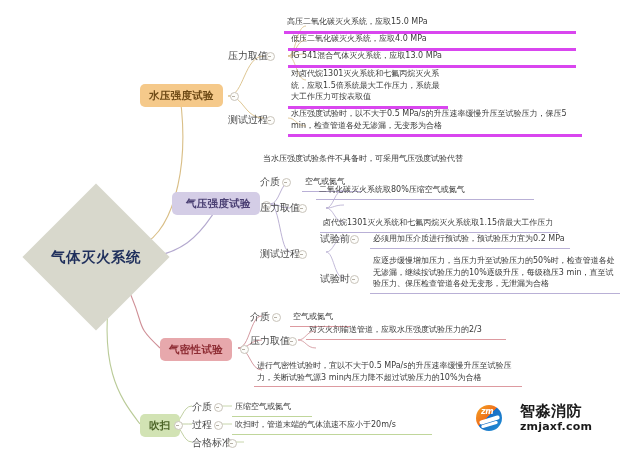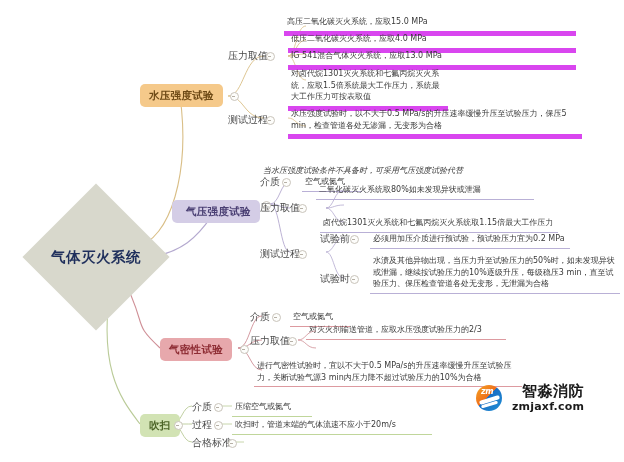--- a/index.html
+++ b/index.html
@@ -78,21 +78,21 @@
     padding: 1px 2px;
   }
 
   .leaf {
     font-size: 8px;
     color: #3a3a3a;
     padding: 2px 3px 3px 3px;
     white-space: normal;
     line-height: 1.45;
   }
-  .leaf.ul-orange { border-bottom: 5px solid #d946ef; }
+  .leaf.ul-orange { border-bottom: 3px solid #d946ef; }
   .leaf.ul-purple { border-bottom: 1px solid #b9b0d6; }
   .leaf.ul-pink   { border-bottom: 1px solid #dd9aa0; }
   .leaf.ul-green  { border-bottom: 1px solid #c0d69b; }
   .leaf.ul-none   { border-bottom: none; }
 
   
   .toggle {
     position: absolute;
     width: 7px;
     height: 7px;
@@ -107,25 +107,24 @@
     top: 2.5px;
     width: 3px;
     height: 1px;
     background: #b6b0a6;
   }
 
   
   .logo {
     position: absolute;
     left: 476px;
-    top: 384px;
+    top: 404px;
     display: flex;
     align-items: center;
-    gap: 10px;
-    text-align: right;
+    gap: 18px;
   }
   .logo .mark {
     position: relative;
     width: 26px;
     height: 26px;
     border-radius: 50%;
     background: linear-gradient(135deg, #f5a623 0%, #ef6f1c 45%, #1b6fc4 46%, #1e8fd6 100%);
     overflow: hidden;
     flex: none;
   }
@@ -237,56 +236,56 @@
   <div class="node leaf ul-orange" style="left:288px; top:48px; width:288px;">IG 541混合气体灭火系统，应取13.0 MPa</div>
   <div class="node leaf ul-orange" style="left:288px; top:66px; width:160px;">对卤代烷1301灭火系统和七氟丙烷灭火系统，应取1.5倍系统最大工作压力，系统最大工作压力可按表取值</div>
 
   <div class="node sub" style="left:226px; top:113px;">
     <span>测试过程</span>
   </div>
   <div class="toggle" style="left:266px; top:116px;"></div>
 
   <div class="node leaf ul-orange" style="left:288px; top:106px; width:294px;">水压强度试验时，以不大于0.5 MPa/s的升压速率缓慢升压至试验压力，保压5 min，检查管道各处无渗漏，无变形为合格</div>
 
-  <div class="node branch b-purple" style="left:172px; top:200px;padding-left:14px;">
+  <div class="node branch b-purple" style="left:172px; top:192px;padding-left:14px;">
     <span>气压强度试验</span>
   </div>
   <div class="toggle" style="left:262px; top:201px;"></div>
 
-  <div class="node leaf ul-none" style="left:260px; top:163px; width:300px;font-style:italic;">当水压强度试验条件不具备时，可采用气压强度试验代替</div>
+  <div class="node leaf ul-none" style="left:260px; top:151px; width:300px;">当水压强度试验条件不具备时，可采用气压强度试验代替</div>
 
   <div class="node sub" style="left:258px; top:175px;">
     <span>介质</span>
   </div>
   <div class="toggle" style="left:282px; top:178px;"></div>
   <div class="node leaf ul-purple" style="left:302px; top:174px; width:60px;">空气或氮气</div>
 
   <div class="node sub" style="left:258px; top:201px;">
     <span>压力取值</span>
   </div>
   <div class="toggle" style="left:298px; top:204px;"></div>
-  <div class="node leaf ul-purple" style="left:316px; top:182px; width:218px;">二氧化碳灭火系统取80%如未发现异状或泄漏</div>
+  <div class="node leaf ul-purple" style="left:316px; top:182px; width:218px;">二氧化碳灭火系统取80%压缩空气或氮气</div>
   <div class="node leaf ul-purple" style="left:320px; top:215px; width:238px;">卤代烷1301灭火系统和七氟丙烷灭火系统取1.15倍最大工作压力</div>
 
   <div class="node sub" style="left:258px; top:247px;">
     <span>测试过程</span>
   </div>
   <div class="toggle" style="left:298px; top:250px;"></div>
 
   <div class="node sub" style="left:318px; top:232px;">
     <span>试验前</span>
   </div>
   <div class="toggle" style="left:350px; top:235px;"></div>
   <div class="node leaf ul-purple" style="left:370px; top:231px; width:200px;">必须用加压介质进行预试验，预试验压力宜为0.2 MPa</div>
 
   <div class="node sub" style="left:318px; top:272px;">
     <span>试验时</span>
   </div>
   <div class="toggle" style="left:350px; top:275px;"></div>
-  <div class="node leaf ul-purple" style="left:370px; top:253px; width:250px;">水渍及其他异物出现，当压力升至试验压力的50%时，如未发现异状或泄漏，继续按试验压力的10%逐级升压，每级稳压3 min，直至试验压力、保压检查管道各处无变形，无泄漏为合格</div>
+  <div class="node leaf ul-purple" style="left:370px; top:253px; width:250px;">应逐步缓慢增加压力，当压力升至试验压力的50%时，检查管道各处无渗漏，继续按试验压力的10%逐级升压，每级稳压3 min，直至试验压力、保压检查管道各处无变形，无泄漏为合格</div>
 
   <div class="node branch b-pink" style="left:160px; top:338px;">
     <span>气密性试验</span>
   </div>
   <div class="toggle" style="left:240px; top:345px;"></div>
 
   <div class="node sub" style="left:248px; top:310px;">
     <span>介质</span>
   </div>
   <div class="toggle" style="left:272px; top:313px;"></div>

